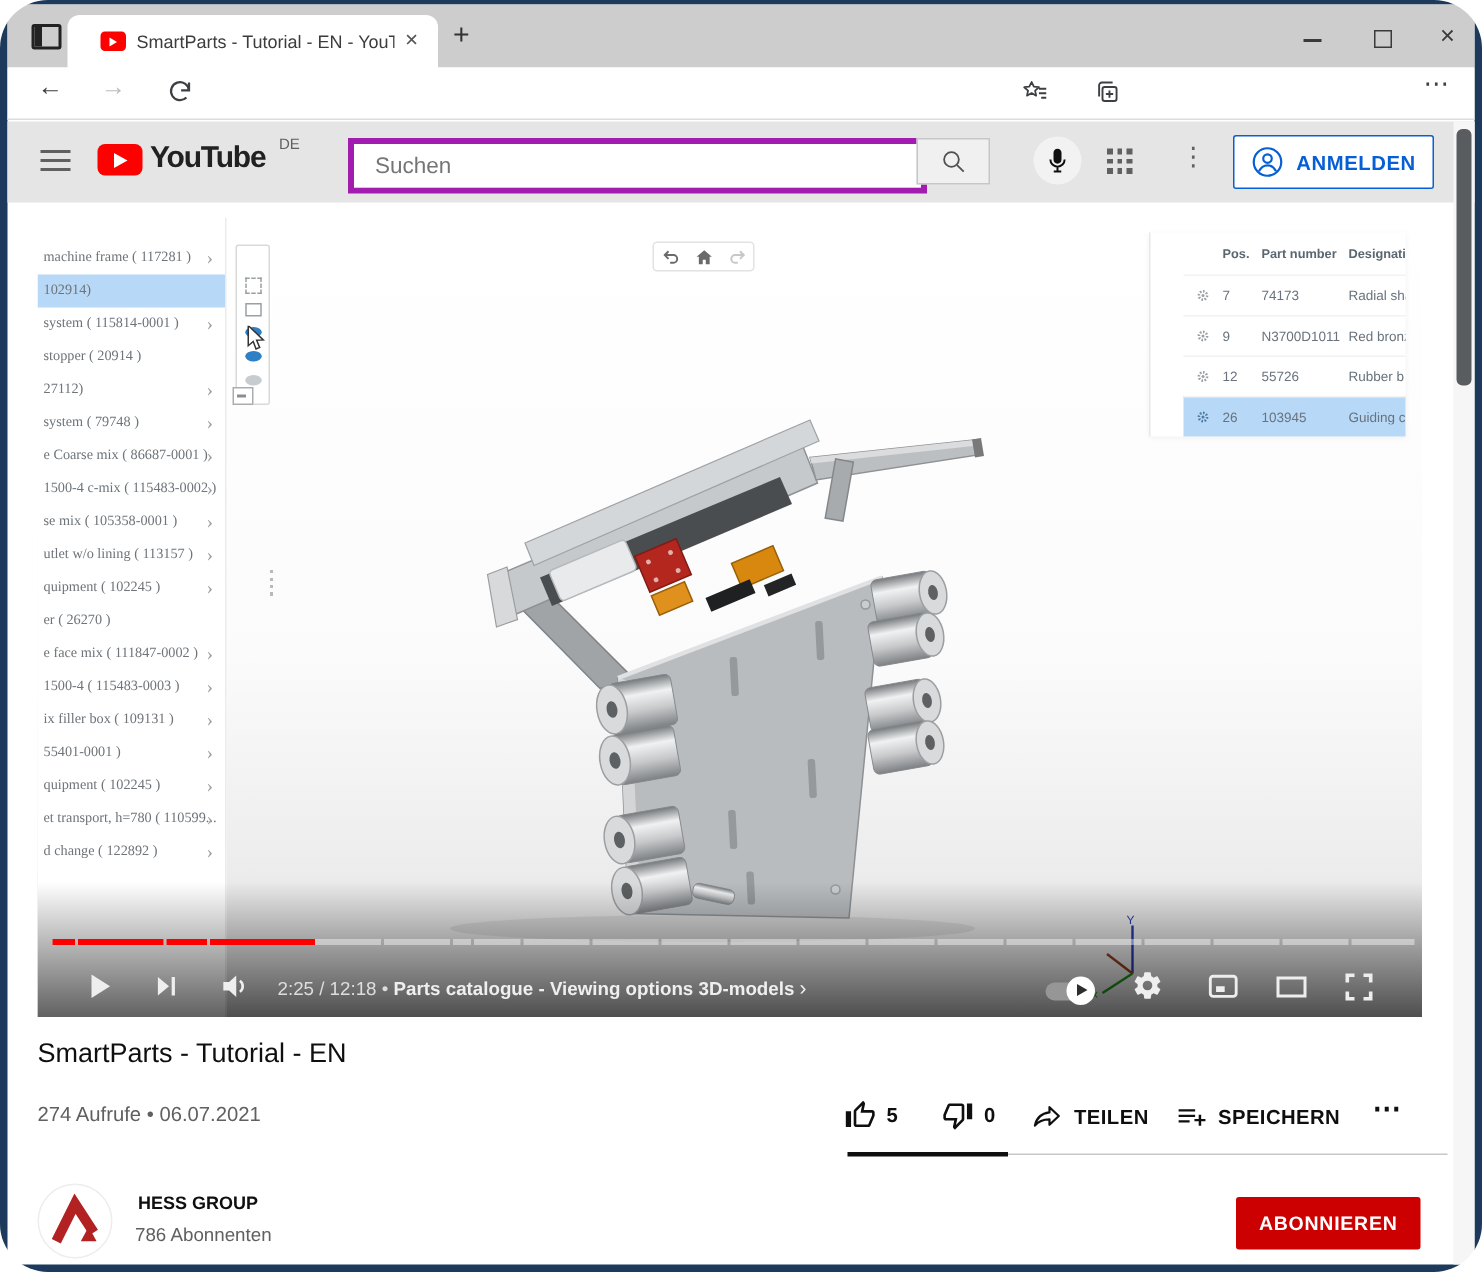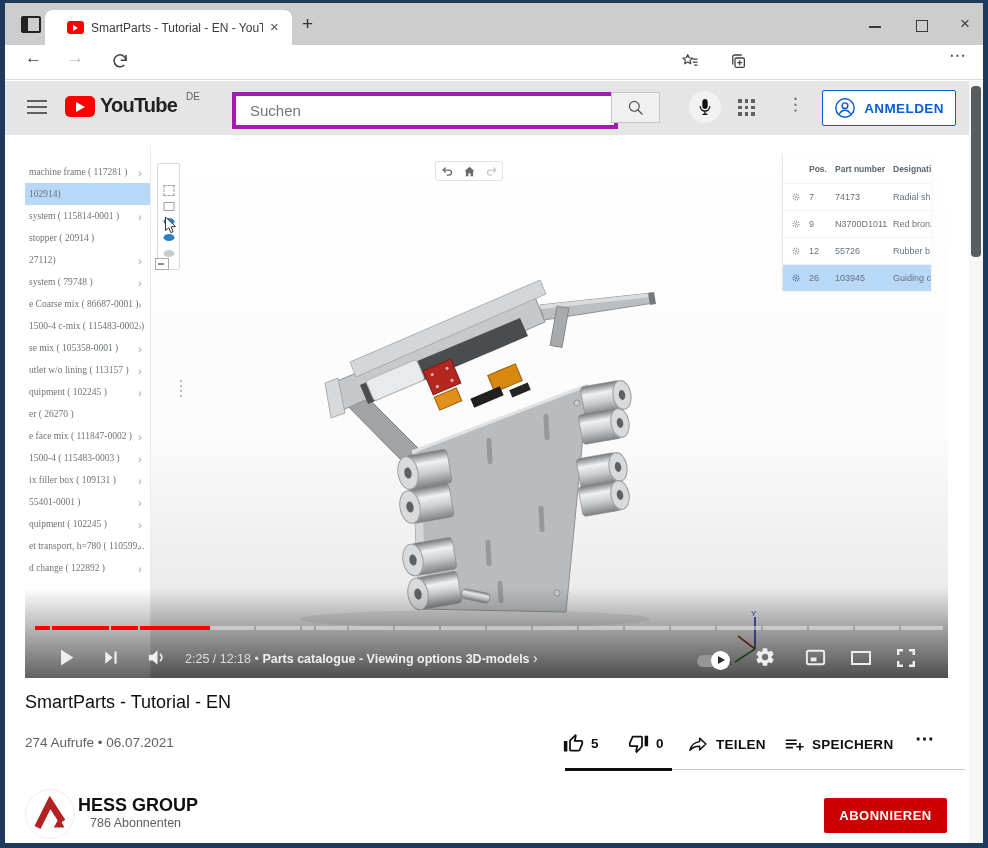--- a/index.html
+++ b/index.html
@@ -1,17 +1,17 @@
 <!DOCTYPE html>
 <html><head>
 <meta charset="utf-8">
 <style>
   html,body{margin:0;padding:0;}
   .screen{position:relative;width:988px;height:848px;background:#fff;overflow:hidden;
-          font-family:"Liberation Sans",sans-serif;-webkit-font-smoothing:antialiased;}
+          font-family:"Liberation Sans",sans-serif;border-radius:32px;-webkit-font-smoothing:antialiased;}
   .abs{position:absolute;}
   .ic{display:block;}
   
   .wb{position:absolute;background:#1d3a5c;}
   
   .titlebar{position:absolute;left:5px;top:3px;width:978px;height:42px;background:#cdcdcd;}
   .tab{position:absolute;left:40px;top:7px;width:247px;height:38px;background:#fff;border-radius:8px 8px 0 0;}
   .tabfav{position:absolute;left:22px;top:11px;width:17px;height:13px;background:#f00;border-radius:3px;}
   .tabfav:after{content:"";position:absolute;left:6px;top:3.5px;border-left:5px solid #fff;border-top:3px solid transparent;border-bottom:3px solid transparent;}
   .tabtitle{position:absolute;left:46px;top:11px;width:172px;font-size:12px;color:#3c3c3c;white-space:nowrap;overflow:hidden;}
@@ -61,21 +61,21 @@
               background:repeating-linear-gradient(#b9b9b9 0 2px,transparent 2px 5px);}
   .vtools{position:absolute;left:132px;top:18px;width:23px;height:107px;background:#fff;border:1px solid #d9d9d9;border-radius:2px;box-sizing:border-box;}
   .vtools .vt{position:absolute;left:50%;transform:translateX(-50%);}
   .vt-fit{width:9px;height:9px;border:1px dashed #9aa0a3;}
   .vt-box{width:9px;height:7px;border:1px solid #9aa0a3;}
   .vt-eye{width:11px;height:7px;border-radius:50%;background:#2f7fc4;}
   .vt-eye.off{background:#c9ccce;}
   .vt-min{position:absolute;left:50%;transform:translateX(-50%);width:12px;height:10px;border:1px solid #a9adb0;background:#fff;}
   .vt-min:after{content:"";position:absolute;left:2px;top:4px;width:6px;height:1.5px;background:#8a8e91;}
   .viewtb{position:absolute;left:410px;top:16px;width:68px;height:20px;background:#fff;border:1px solid #e2e2e2;border-radius:3px;display:flex;align-items:center;justify-content:space-around;box-sizing:border-box;}
-  .ptable{position:absolute;left:757px;top:10px;width:148px;background:#fff;border-left:1px solid #e8e8e8;box-shadow:0 1px 4px rgba(0,0,0,.05);}
+  .ptable{position:absolute;left:741px;top:10px;width:148px;background:#fff;border-left:1px solid #e8e8e8;box-shadow:0 1px 4px rgba(0,0,0,.05);padding-left:22px;}
   .prow{display:flex;align-items:center;height:26px;font-size:9px;color:#68737d;border-top:1px solid #f2f2f2;}
   .prow.head{height:28px;font-weight:bold;font-size:8.5px;color:#5a6771;border-top:none;}
   .prow.sel{background:#b7d8f6;}
   .c-gear{width:26px;display:flex;justify-content:center;color:#99a0a6;}
   .c-pos{width:26px;} .c-part{width:58px;} .c-des{flex:1;white-space:nowrap;overflow:hidden;}
   
   .shade{position:absolute;left:0;top:443px;width:923px;height:90px;background:linear-gradient(180deg,rgba(0,0,0,0),rgba(0,0,0,.62));}
   .pbar{position:absolute;left:10px;top:481px;width:908px;height:4px;display:flex;gap:2px;}
   .seg{position:relative;height:100%;background:rgba(255,255,255,.42);}
   .segfill{position:absolute;left:0;top:0;height:100%;background:#ff0000;}
@@ -87,21 +87,21 @@
   .auto{position:absolute;left:672px;top:18px;width:30px;height:12px;border-radius:7px;background:#969696;}
   .auto .knob{position:absolute;right:-3px;top:-4px;width:19px;height:19px;border-radius:50%;background:#fff;}
   .auto .knob:after{content:"";position:absolute;left:7px;top:5px;border-left:7px solid #2d2d2d;border-top:4.5px solid transparent;border-bottom:4.5px solid transparent;}
   
   .vtitle{position:absolute;left:25px;top:692px;font-size:18px;color:#0f0f0f;}
   .vmeta{position:absolute;left:25px;top:735px;font-size:13.5px;color:#606060;}
   .actgrp{position:absolute;top:733px;display:flex;align-items:center;gap:7px;color:#0f0f0f;font-size:13.5px;font-weight:bold;letter-spacing:.3px;}
   .sentiment-b{position:absolute;left:565px;top:768px;width:107px;height:3px;background:#0f0f0f;}
   .sentiment-g{position:absolute;left:672px;top:769px;width:293px;height:1px;background:#c8c8c8;}
   .avatar{position:absolute;left:25px;top:789px;width:50px;height:50px;border-radius:50%;background:#fff;border:1px solid #ededed;box-sizing:border-box;overflow:hidden;}
-  .chname{position:absolute;left:78px;top:795px;font-size:18px;font-weight:bold;color:#0f0f0f;}
+  .chname{position:absolute;left:92px;top:795px;font-size:12px;font-weight:bold;color:#0f0f0f;}
   .chsubs{position:absolute;left:90px;top:816px;font-size:12.5px;color:#606060;}
   .subbtn{position:absolute;left:824px;top:798px;width:123px;height:35px;background:#cc0000;color:#fff;font-size:13px;font-weight:bold;letter-spacing:.5px;display:flex;align-items:center;justify-content:center;border-radius:2px;}
   .moredots{font-size:19px;color:#0f0f0f;}
 </style>
 </head>
 <body>
 
 <svg width="0" height="0" style="position:absolute">
 <defs>
 <symbol id="i-play" viewBox="0 0 24 24">

